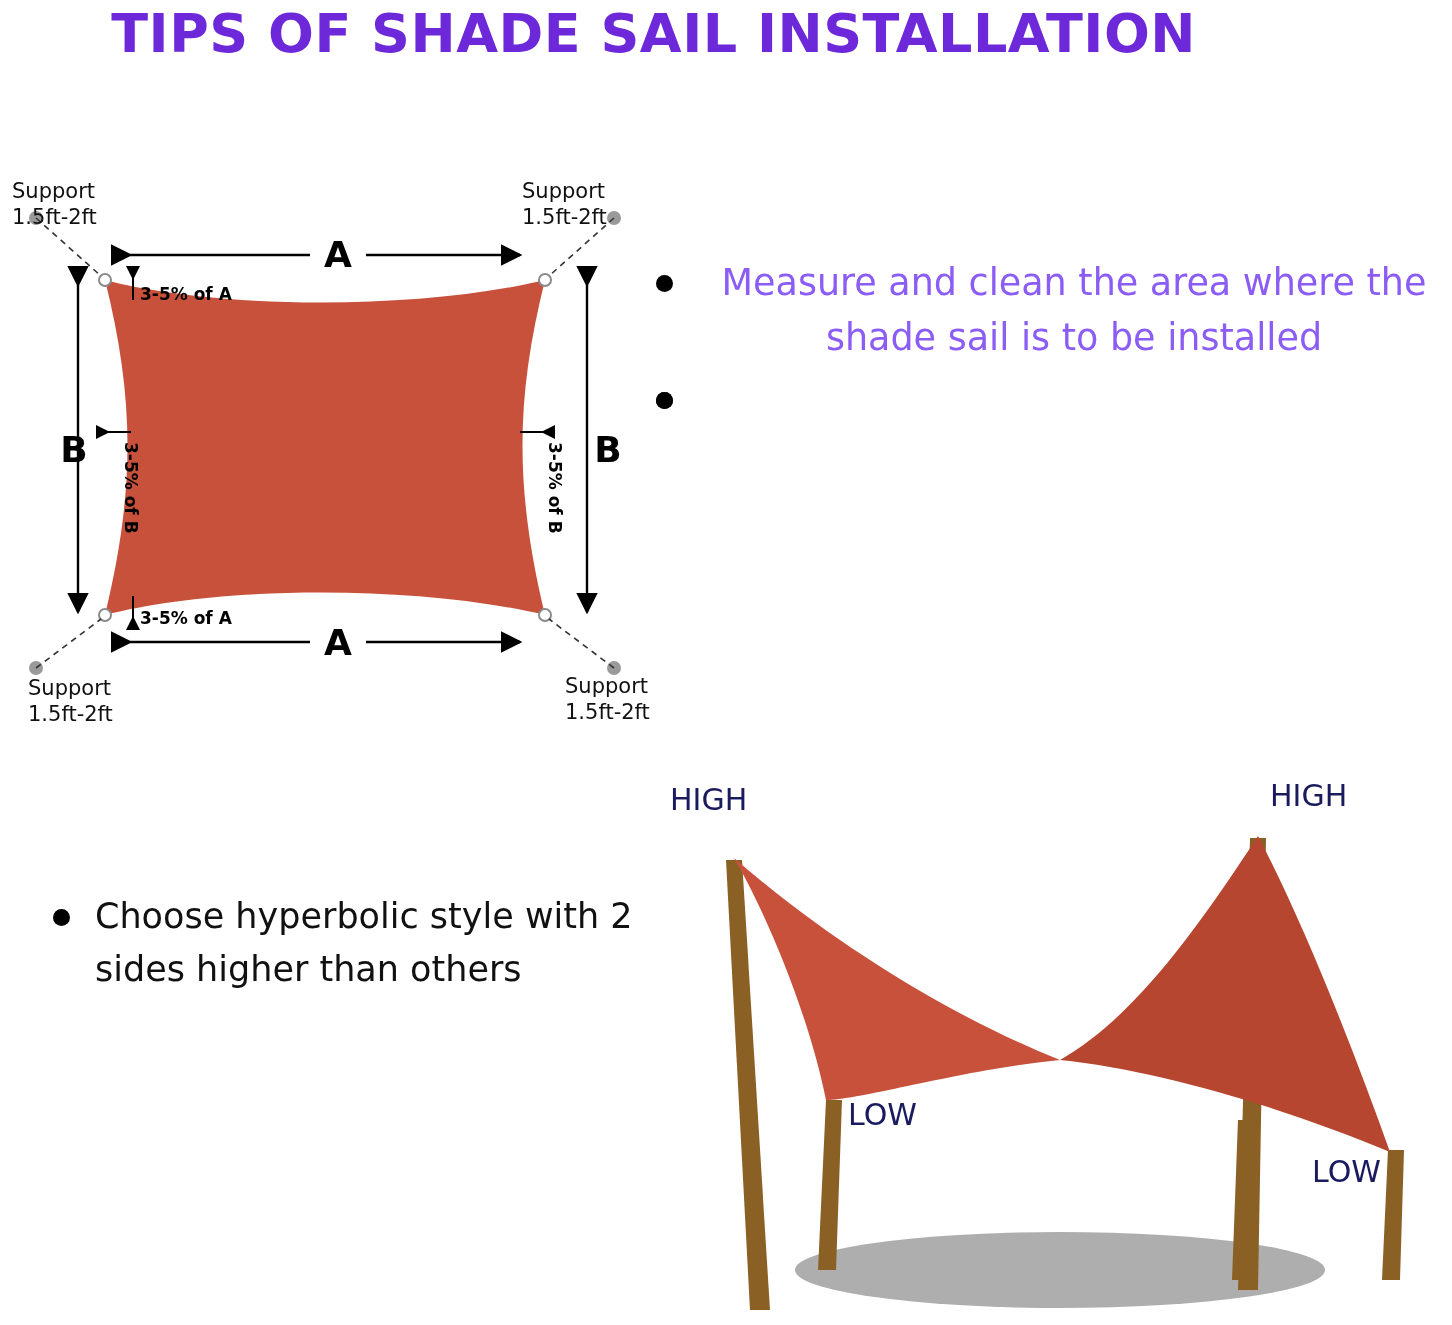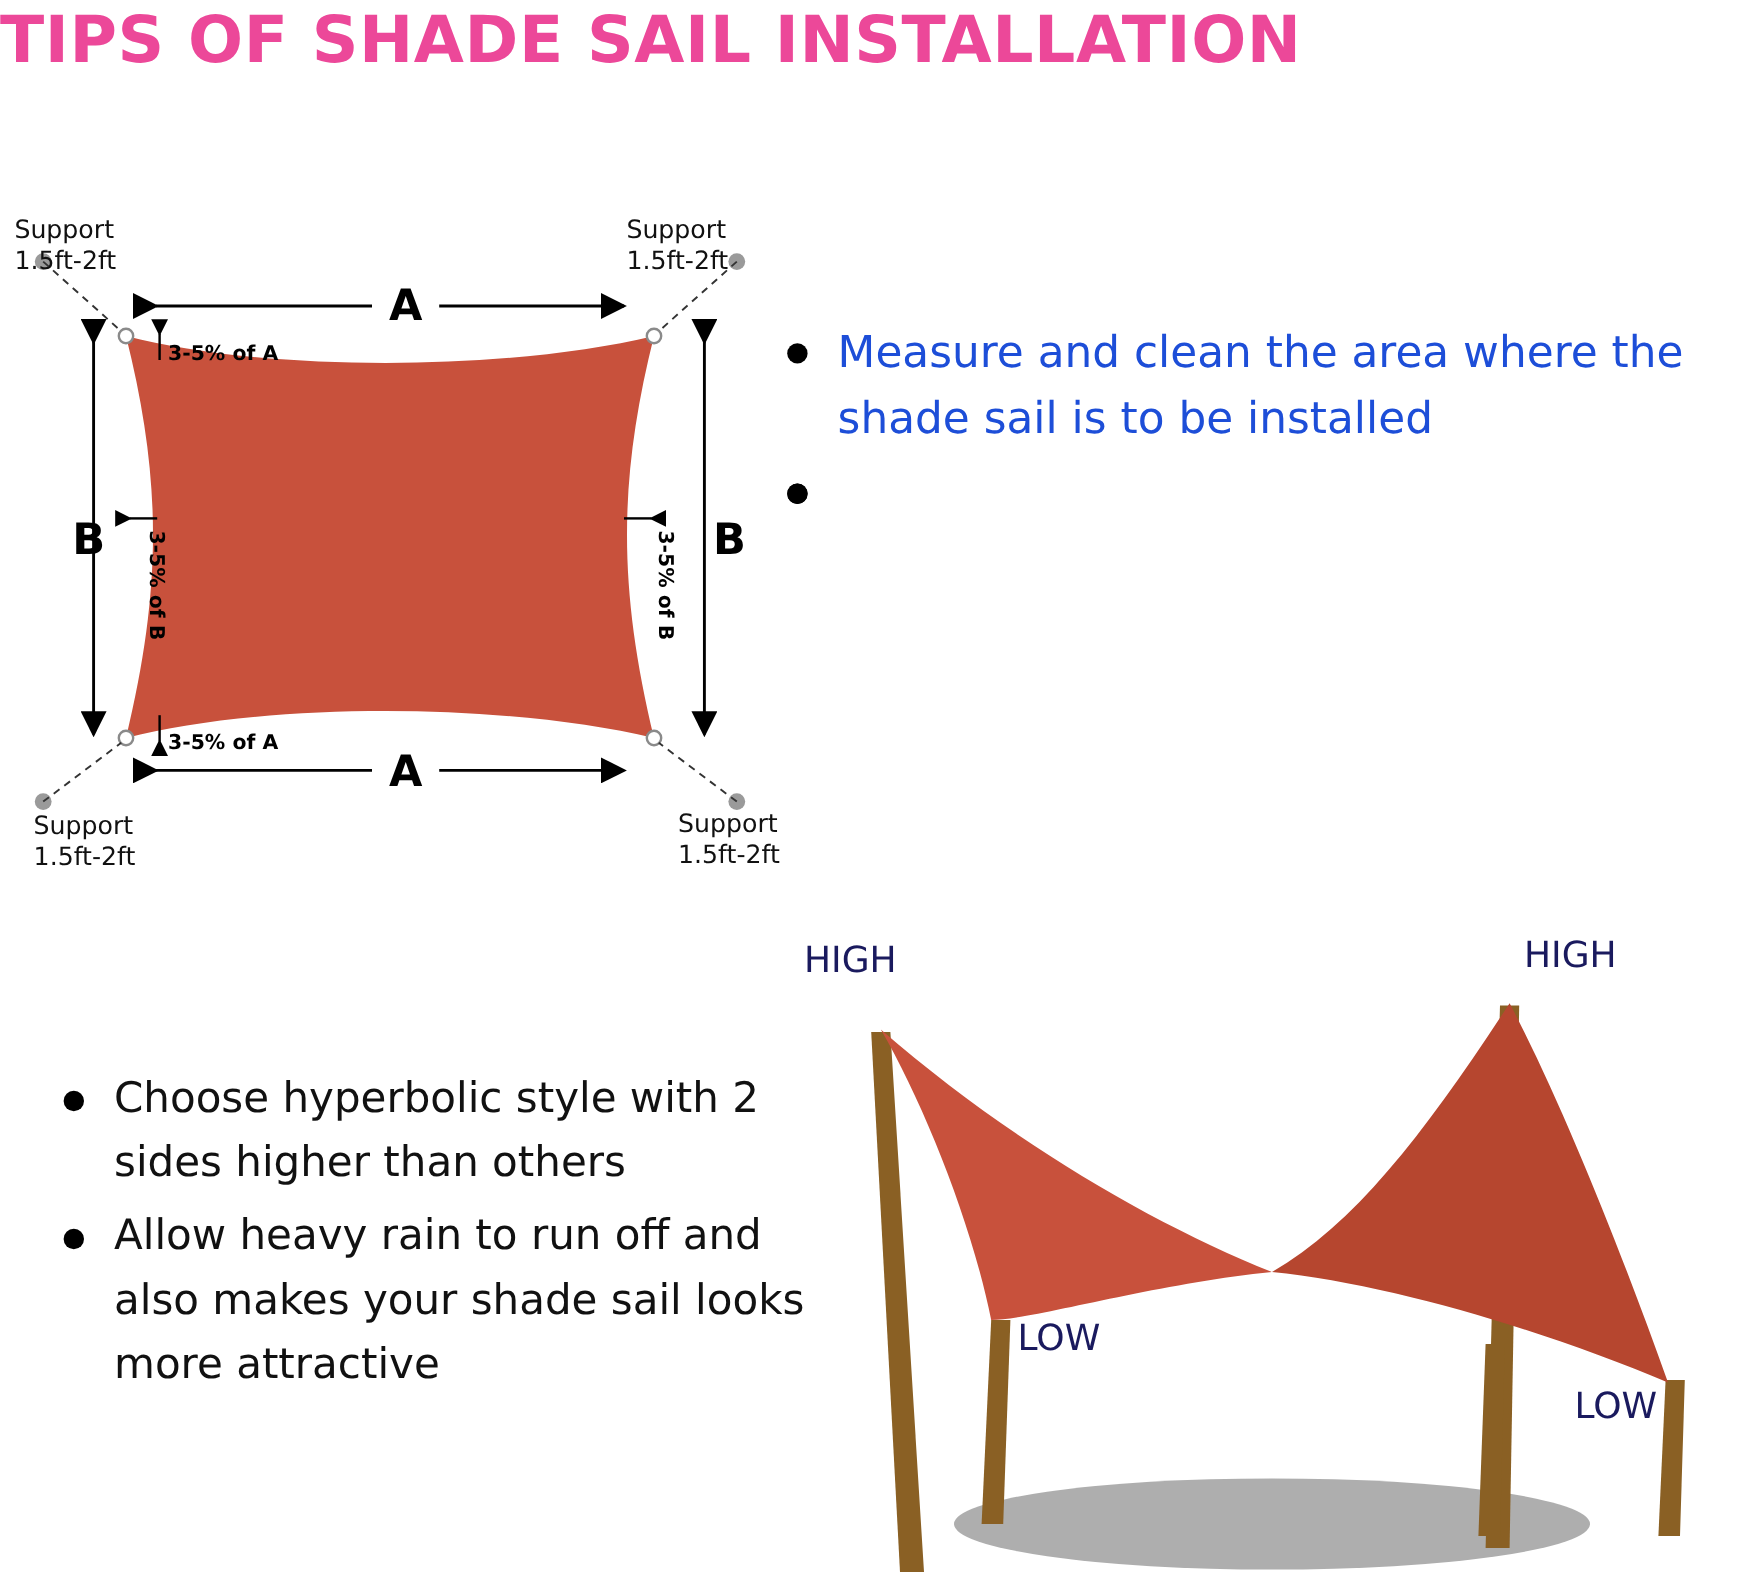--- a/index.html
+++ b/index.html
@@ -19,26 +19,26 @@
     position: relative;
     width: 1452px;
     height: 1325px;
   }
   
   .title {
     position: absolute;
     top: 2px;
     left: 0;
     width: 1196px;
-    text-align: left;
+    text-align: right;
     font-family: "DejaVu Sans", sans-serif;
     font-weight: bold;
     font-size: 54px;
     letter-spacing: 0.5px;
-    color: #ec4899;
+    color: #6d28d9;
     white-space: nowrap;
   }
 
   
   #top-diagram {
     position: absolute;
     left: 0px;
     top: 150px;
     width: 660px;
     height: 590px;
@@ -60,24 +60,25 @@
     position: absolute;
     left: 6px;
     top: 0.55em;
     width: 17px;
     height: 17px;
     background: #000;
     border-radius: 50%;
   }
   #top-bullets {
     left: 650px;
-    top: 266px;
+    top: 255px;
     width: 800px;
     font-size: 36.5px;
-    color: #1d4ed8;
+    color: #8b5cf6;
+    text-align: center;
   }
   #bottom-bullets {
     left: 0px;
     top: 890px;
     width: 630px;
     font-size: 35px;
     color: #111;
     padding-left: 47px;
   }
   #bottom-bullets li { margin-bottom: 8px; }
@@ -185,24 +186,20 @@
     </li>
     <li>
       <span class="dot"></span>
     </li>
   </ul>
 
   <ul class="bullets" id="bottom-bullets">
     <li>
       <span class="dot"></span>
       <span>Choose hyperbolic style with 2 sides higher than others</span>
-    </li>
-    <li>
-      <span class="dot"></span>
-      <span>Allow heavy rain to run off and also makes your shade sail looks more attractive</span>
     </li>
   </ul>
 
   <svg id="bottom-diagram" viewBox="0 0 822 555">
 
     <ellipse cx="430" cy="500" rx="265" ry="38" fill="#8f8f8f" opacity="0.72"></ellipse>
     <rect x="168" y="468" width="530" height="42" fill="#8f8f8f" opacity="0.0"></rect>
 
     <g>
       <polygon points="96,90 112,90 140,540 120,540" fill="#8a6024"></polygon>

